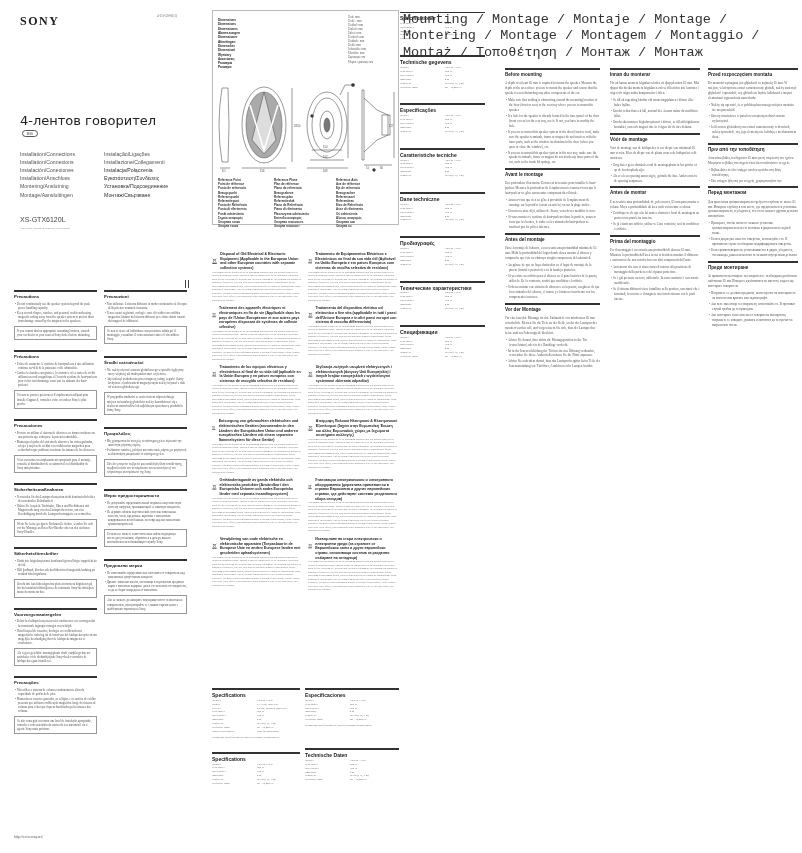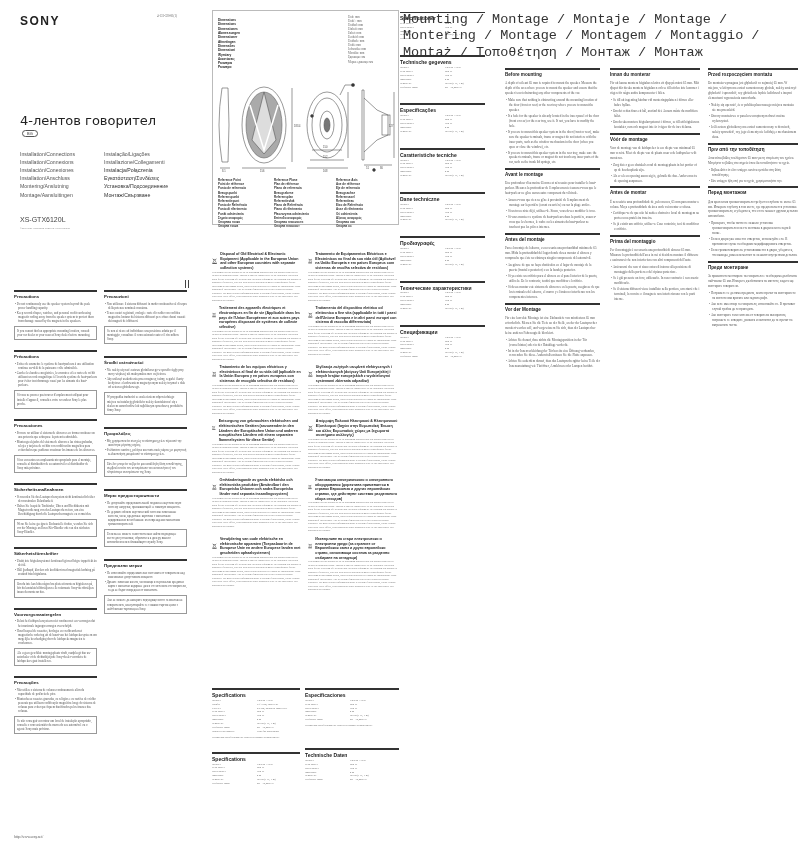--- a/index.html
+++ b/index.html
@@ -1,19 +1,19 @@
 <!DOCTYPE html>
 <html><head>
 <meta charset="utf-8">
 <style>
 *{box-sizing:border-box;margin:0;padding:0}
 html,body{width:802px;height:853px;background:#fff;overflow:hidden}
 body{position:relative;font-family:"Liberation Serif",serif;color:#333;font-size:3.2px;line-height:1.35}
 .abs{position:absolute}
-.logo{left:20px;top:13px;font-family:Liberation Sans, sans-serif;font-weight:bold;font-size:12px;letter-spacing:1.5px;color:#222}
+.logo{left:20px;top:13px;font-family:Liberation Serif, serif;font-weight:bold;font-size:12px;letter-spacing:1.5px;color:#222}
 .code{left:157px;top:14px;font-size:3px;color:#666}
 .title-bg{left:20px;top:112px;font-family:"DejaVu Sans",sans-serif;font-size:13px;color:#222}
 .lang-badge{left:22px;top:130px;border:0.8px solid #555;border-radius:6px;padding:0 4px;font-size:4px;font-family:"Liberation Sans",sans-serif;color:#333}
 .install-list{top:150px;font-family:"Liberation Sans",sans-serif;font-size:5.2px;color:#555;line-height:1.56}
 .install-list div{white-space:nowrap}
 .model{left:20px;top:215px;font-family:"Liberation Sans",sans-serif;font-size:7px;color:#444}
 .copyright{left:20px;top:227px;font-size:2.4px;color:#777}
 .url{left:14px;top:835px;font-size:3.5px;color:#555}
 .colbox{border-top:2px solid #333}
 .sec-h{font-family:"Liberation Sans",sans-serif;font-weight:bold;font-size:4.4px;color:#222;margin-top:2px;margin-bottom:2px}

